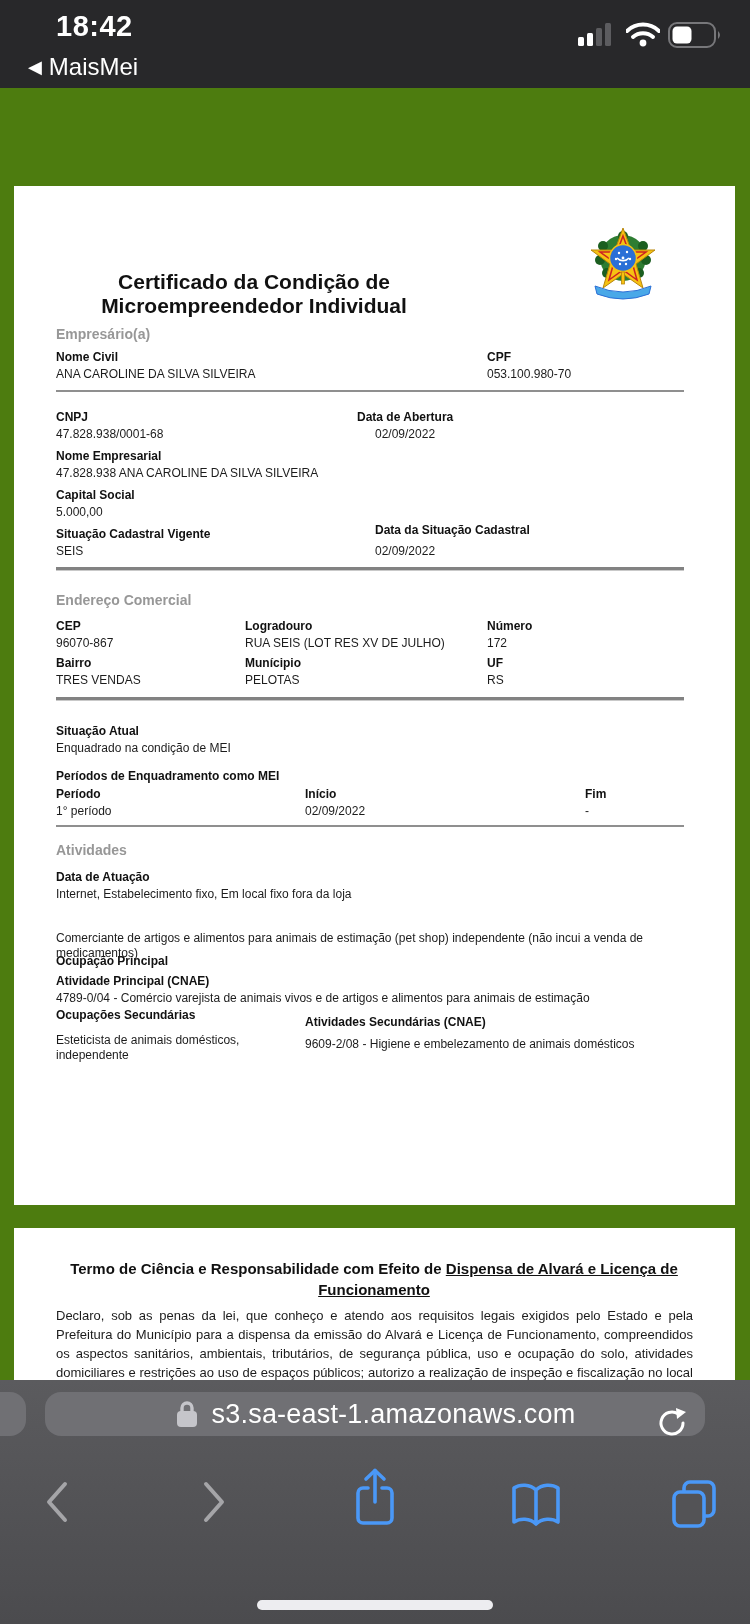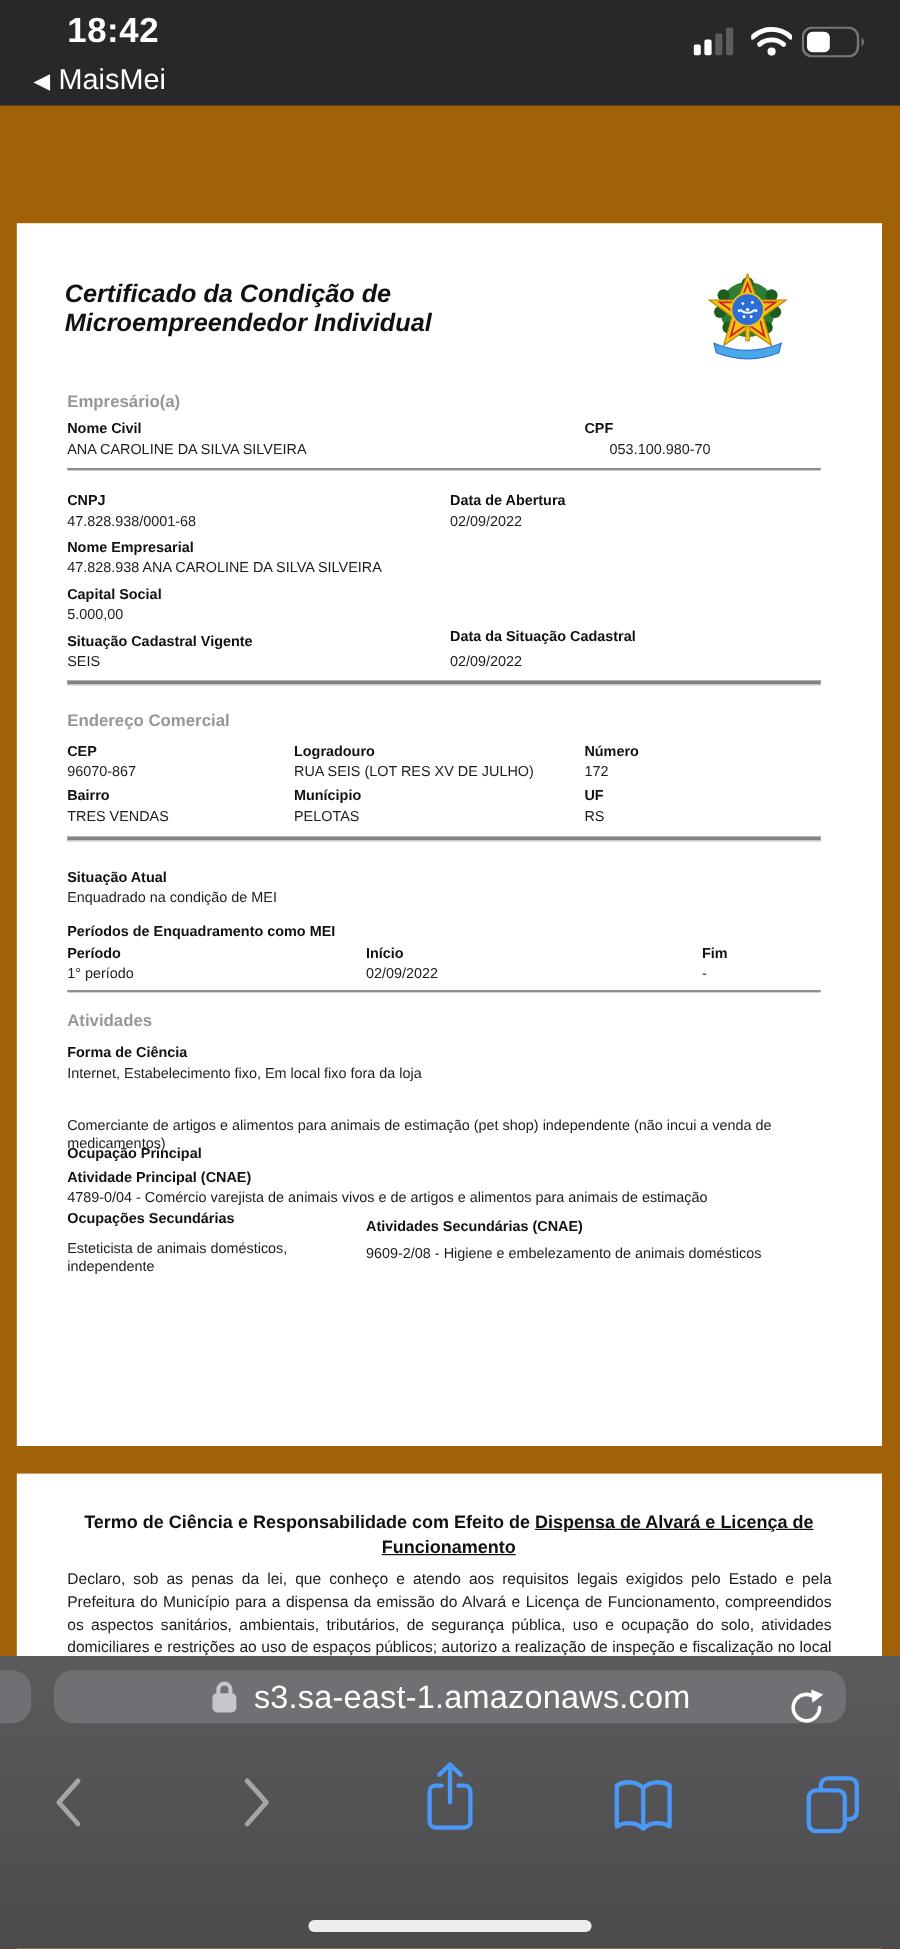--- a/index.html
+++ b/index.html
@@ -1,29 +1,29 @@
 <!DOCTYPE html>
 <html><head>
 <meta charset="utf-8">
 <style>
   html,body{margin:0;padding:0;background:#000;}
-  .screen{position:relative;width:750px;height:1624px;background:#a16207;overflow:hidden;
+  .screen{position:relative;width:750px;height:1624px;background:#4d7c0f;overflow:hidden;
           font-family:"Liberation Sans",sans-serif;-webkit-font-smoothing:antialiased;}
   
   .status-bar{position:absolute;left:0;top:0;width:750px;height:88px;background:#28282a;}
   .sb-time{position:absolute;left:56px;top:10px;font-size:29px;font-weight:bold;color:#fff;letter-spacing:.5px;}
   .sb-back{position:absolute;left:28px;top:53px;font-size:24px;color:#fff;display:flex;align-items:center;gap:7px;cursor:pointer;}
   .sb-back .tri{font-size:18px;line-height:24px;}
   .sb-icons{position:absolute;right:28px;top:22px;display:flex;align-items:center;gap:8px;}
   
   .page{position:absolute;left:14px;width:721px;background:#fff;color:#111;}
   .page1{top:186px;height:1019px;}
   .page2{top:1228px;height:396px;}
-  .doc-title{position:absolute;left:40px;top:48px;width:400px;
-             font-size:21px;font-weight:bold;line-height:24px;color:#111;font-style:italic;}
+  .doc-title{position:absolute;left:40px;top:84px;width:400px;text-align:center;
+             font-size:21px;font-weight:bold;line-height:24px;color:#111;}
   .sec{position:absolute;font-size:14px;font-weight:bold;color:#979797;}
   .lb{position:absolute;font-size:12px;font-weight:bold;color:#111;white-space:nowrap;}
   .vl{position:absolute;font-size:12px;color:#1c1c1c;white-space:nowrap;}
   .vl.wrap{white-space:normal;line-height:15px;}
   .hr{position:absolute;left:42px;width:628px;height:2px;background:#8f8f8f;}
   .hr.thick{height:3px;background:#828282;border-bottom:1px solid #c9c9c9;}
   .termo-title{position:absolute;left:50px;top:30px;width:620px;text-align:center;
                font-size:15px;font-weight:bold;line-height:21px;color:#111;}
   .termo-title .und{text-decoration:underline;}
   .termo-body{position:absolute;left:42px;top:78px;width:637px;font-size:13px;line-height:19px;
@@ -101,26 +101,26 @@
       <path d="M28 30 a8 8 0 0 0 12 0" stroke="#ffffff" stroke-width="1.6" fill="none"></path>
       <rect x="32.5" y="44" width="3" height="12" fill="#f6c213" stroke="#b8860b" stroke-width="0.8"></rect>
       <path d="M6 58 Q34 70 62 58 L60 66 Q34 76 8 66 Z" fill="#49a8e8" stroke="#2a6fd6" stroke-width="1"></path>
     </svg>
 
     <div class="sec" style="left:42px;top:140px;">Empresário(a)</div>
 
     <div class="lb" style="left:42px;top:164px;">Nome Civil</div>
     <div class="vl" style="left:42px;top:181px;">ANA CAROLINE DA SILVA SILVEIRA</div>
     <div class="lb" style="left:473px;top:164px;">CPF</div>
-    <div class="vl" style="left:473px;top:181px;margin-left:21px;">053.100.980-70</div>
+    <div class="vl" style="left:473px;top:181px;">053.100.980-70</div>
     <div class="hr" style="top:204px;"></div>
 
     <div class="lb" style="left:42px;top:224px;">CNPJ</div>
     <div class="vl" style="left:42px;top:241px;">47.828.938/0001-68</div>
-    <div class="lb" style="left:361px;top:224px;">Data de Abertura</div>
+    <div class="lb" style="left:343px;top:224px;">Data de Abertura</div>
     <div class="vl" style="left:361px;top:241px;">02/09/2022</div>
 
     <div class="lb" style="left:42px;top:263px;">Nome Empresarial</div>
     <div class="vl" style="left:42px;top:280px;">47.828.938 ANA CAROLINE DA SILVA SILVEIRA</div>
 
     <div class="lb" style="left:42px;top:302px;">Capital Social</div>
     <div class="vl" style="left:42px;top:319px;">5.000,00</div>
 
     <div class="lb" style="left:42px;top:341px;">Situação Cadastral Vigente</div>
     <div class="vl" style="left:42px;top:358px;">SEIS</div>
@@ -149,21 +149,21 @@
     <div class="lb" style="left:42px;top:583px;">Períodos de Enquadramento como MEI</div>
     <div class="lb" style="left:42px;top:601px;">Período</div>
     <div class="vl" style="left:42px;top:618px;">1° período</div>
     <div class="lb" style="left:291px;top:601px;">Início</div>
     <div class="vl" style="left:291px;top:618px;">02/09/2022</div>
     <div class="lb" style="left:571px;top:601px;">Fim</div>
     <div class="vl" style="left:571px;top:618px;">-</div>
     <div class="hr" style="top:639px;"></div>
 
     <div class="sec" style="left:42px;top:656px;">Atividades</div>
-    <div class="lb" style="left:42px;top:684px;">Forma de Ciência</div>
+    <div class="lb" style="left:42px;top:684px;">Data de Atuação</div>
     <div class="vl" style="left:42px;top:701px;">Internet, Estabelecimento fixo, Em local fixo fora da loja</div>
 
     <div class="lb" style="left:42px;top:768px;">Ocupação Principal</div>
     <div class="vl wrap" style="left:42px;top:745px;width:624px;">Comerciante de artigos e alimentos para animais de estimação (pet shop) independente (não incui a venda de medicamentos)</div>
 
     <div class="lb" style="left:42px;top:788px;">Atividade Principal (CNAE)</div>
     <div class="vl" style="left:42px;top:805px;">4789-0/04 - Comércio varejista de animais vivos e de artigos e alimentos para animais de estimação</div>
 
     <div class="lb" style="left:42px;top:822px;">Ocupações Secundárias</div>
     <div class="vl wrap" style="left:42px;top:847px;width:215px;">Esteticista de animais domésticos, independente</div>

